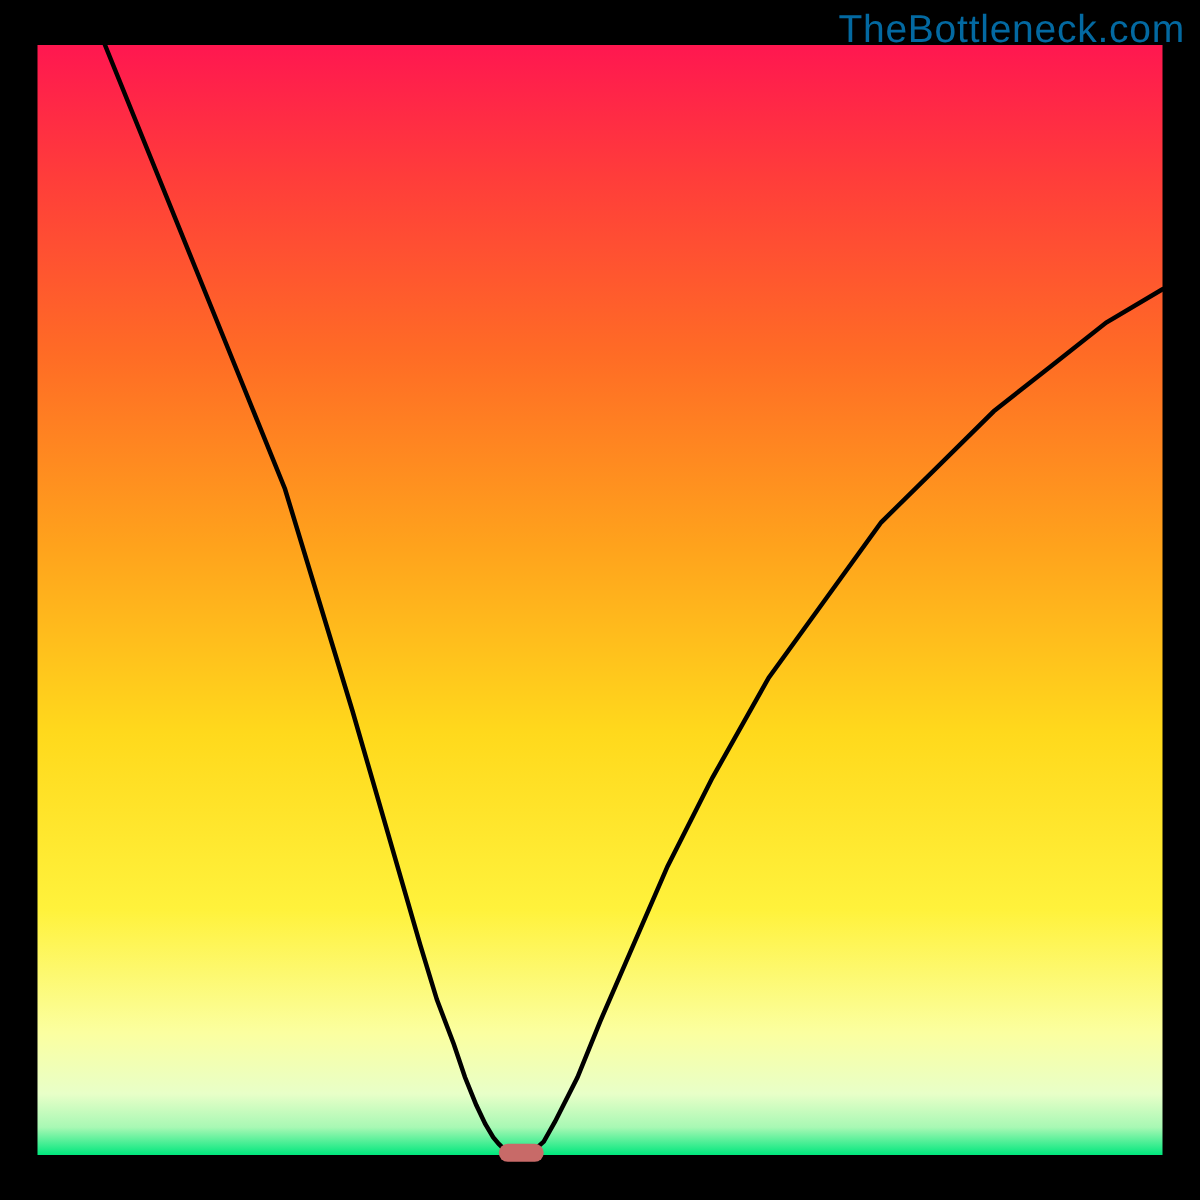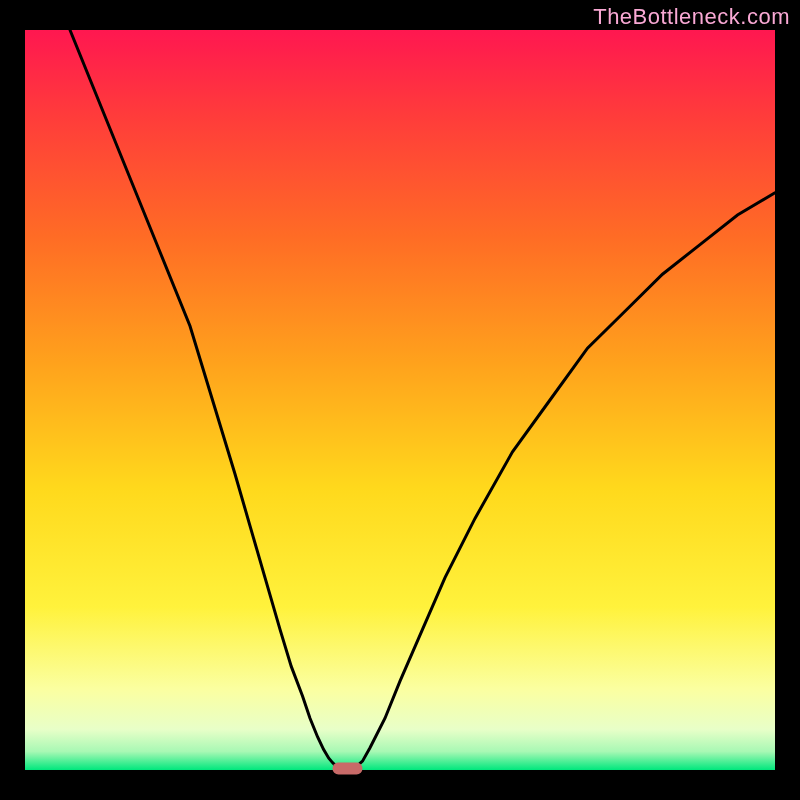--- a/index.html
+++ b/index.html
@@ -18,22 +18,22 @@
   }
   svg {
     position: absolute;
     top: 0;
     left: 0;
   }
   .watermark {
     position: absolute;
     top: 4px;
     right: 10px;
-    color: #f9a8d4;
-    font-size: 22px;
+    color: #0369a1;
+    font-size: 26px;
     font-weight: 500;
     letter-spacing: 0.5px;
     user-select: none;
   }
 </style>
 </head>
 <body>
 
 <div class="canvas">
   <svg width="800" height="800" viewBox="0 0 800 800">

